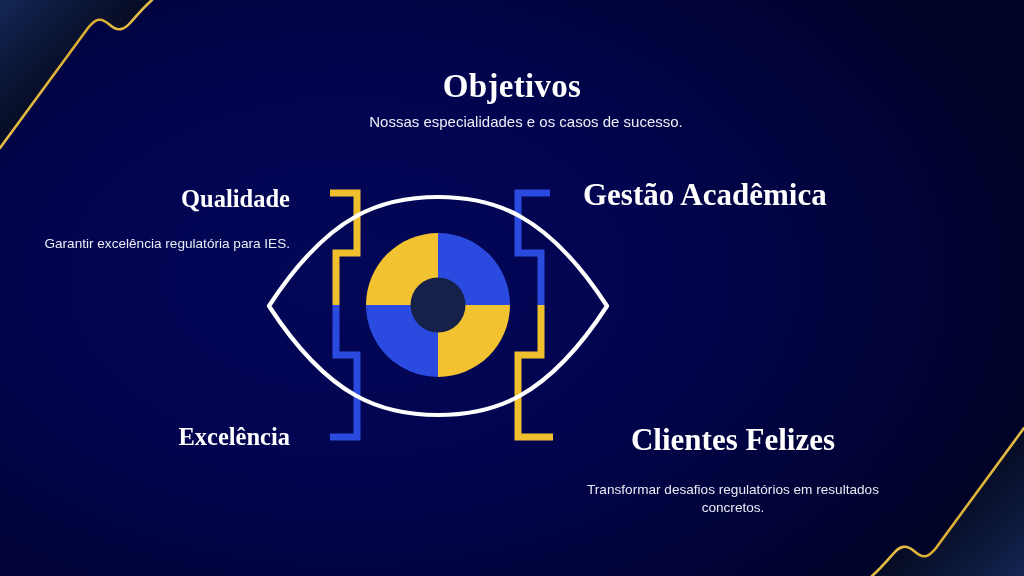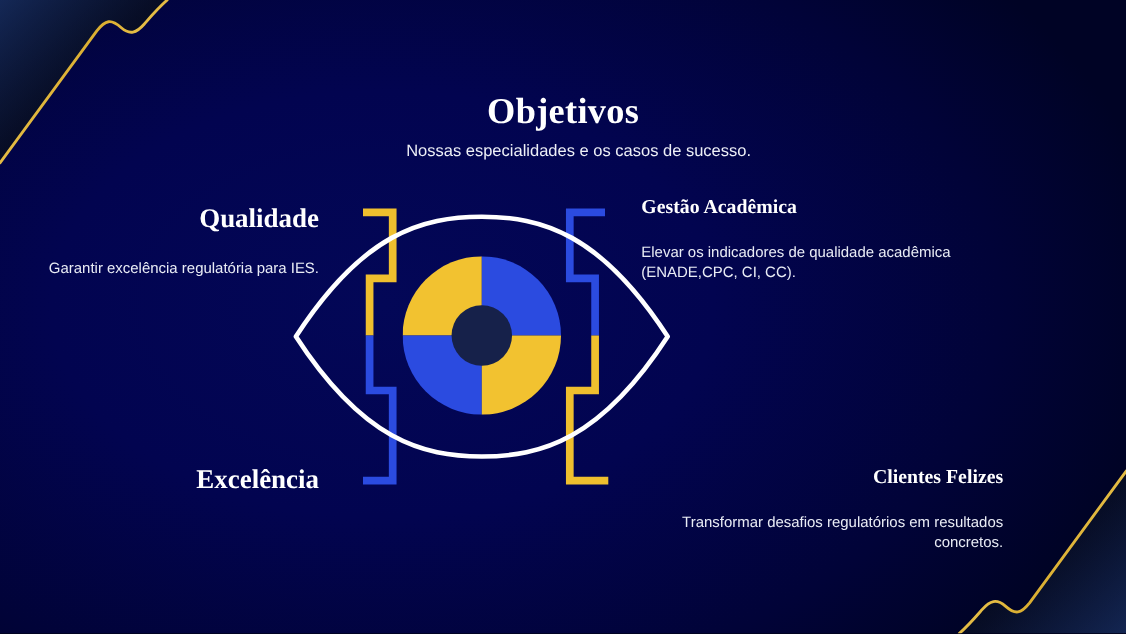--- a/index.html
+++ b/index.html
@@ -22,21 +22,21 @@
   
   #deco { position:absolute; inset:0; width:1024px; height:576px; }
 
   
   #eye { position:absolute; left:0; top:0; width:1024px; height:576px; }
 
   
   .head-block {
     position:absolute;
     left:0; right:0;
-    top:84px;
+    top:68px;
     text-align:center;
   }
   .title {
     font-family:"Liberation Serif", serif;
     font-weight:bold;
     font-size:33px;
     color:#ffffff;
     letter-spacing:.3px;
     line-height:1.1;
   }
@@ -63,23 +63,23 @@
   .label .lbl-desc {
     font-size:13.6px;
     color:#e9ecf5;
     line-height:1.33;
     margin-top:23px;
   }
 
   .lbl-tl { left:20px;  top:185px; text-align:right; }
   .lbl-bl { left:20px;  top:423px; text-align:right; }
   .lbl-tr { left:583px; top:178px; text-align:left; width:300px; }
-  .lbl-br { left:612px; top:423px; text-align:right; width:300px; }
+  .lbl-br { left:583px; top:423px; text-align:center; width:300px; }
 
-  .lbl-tr .lbl-title, .lbl-br .lbl-title { font-size:18px; }
+  .lbl-tr .lbl-title, .lbl-br .lbl-title { font-size:31px; }
 </style>
 </head>
 <body>
 
 <div id="slide">
 
   <svg id="deco" viewBox="0 0 1024 576">
     <defs>
       <linearGradient id="wedgeTL" x1="0" y1="0" x2="1" y2="1">
         <stop offset="0%" stop-color="#0a1230"></stop>
@@ -171,21 +171,20 @@
     <div class="subtitle">Nossas especialidades e os casos de sucesso.</div>
   </div>
 
   <div class="label lbl-tl">
     <div class="lbl-title">Qualidade</div>
     <div class="lbl-desc">Garantir excelência regulatória para IES.</div>
   </div>
 
   <div class="label lbl-tr">
     <div class="lbl-title">Gestão Acadêmica</div>
-    <div class="lbl-desc">Elevar os indicadores de qualidade acadêmica (ENADE,CPC, CI, CC).</div>
   </div>
 
   <div class="label lbl-bl">
     <div class="lbl-title">Excelência</div>
   </div>
 
   <div class="label lbl-br">
     <div class="lbl-title">Clientes Felizes</div>
     <div class="lbl-desc">Transformar desafios regulatórios em resultados concretos.</div>
   </div>

